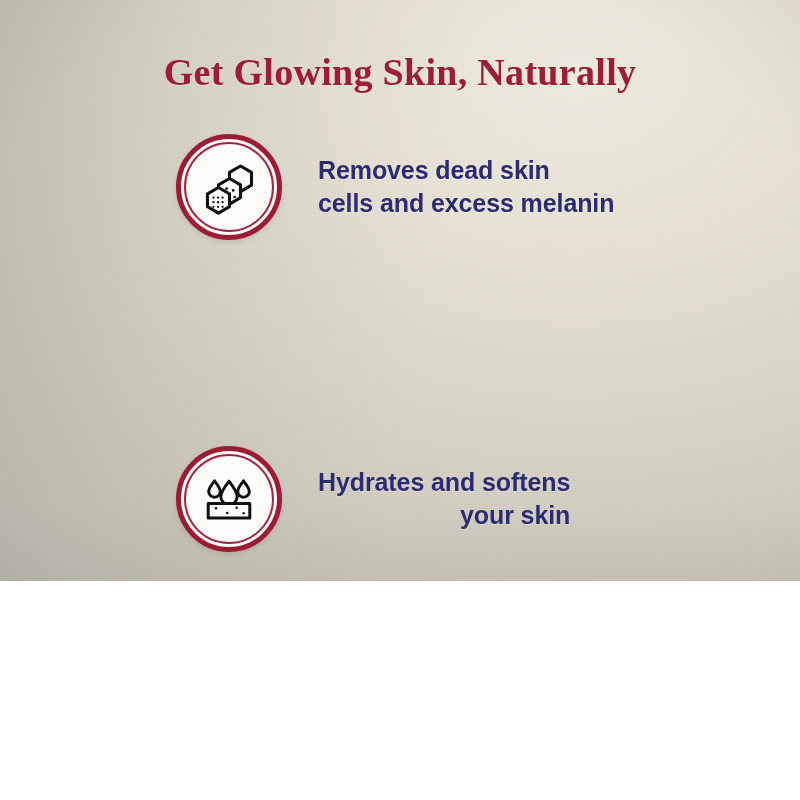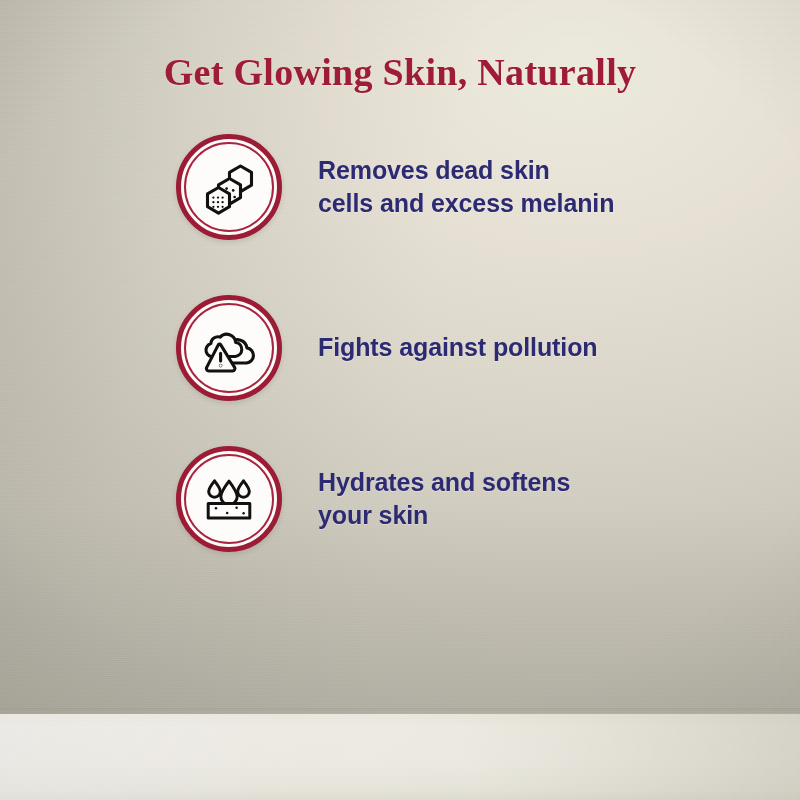--- a/index.html
+++ b/index.html
@@ -3,21 +3,21 @@
 <meta charset="utf-8">
 <style>
   html, body {
     margin: 0;
     padding: 0;
     background: #ffffff;
   }
   #canvas {
     position: relative;
     width: 800px;
-    height: 800px;
+    height: 581px;
     overflow: hidden;
     font-family: "Liberation Sans", sans-serif;
     background: #cdc9bd;
   }
 
   
   .bg-wall {
     position: absolute;
     left: 0; top: 0;
     width: 800px; height: 722px;
@@ -96,21 +96,21 @@
   .row {
     position: absolute;
     left: 176px;
     width: 600px;
     height: 108px;
     display: flex;
     align-items: center;
   }
   .row-1 { top: 131px; }
   .row-2 { top: 292px; }
-  .row-3 { top: 443px; }
+  .row-3 { top: 443px; text-align: right; }
   .row-4 { top: 600px; }
 
   
   .badge {
     position: relative;
     width: 106px;
     height: 106px;
     flex: 0 0 106px;
     border-radius: 50%;
     background: #fcfbf9;
@@ -193,37 +193,20 @@
                 <circle cx="22.0" cy="52.8" r="1.15"></circle>
                 <circle cx="26.6" cy="52.8" r="1.15"></circle>
             </g>
           </svg>
         </div>
       </div>
       <div class="row-text">Removes dead skin
 cells and excess melanin</div>
     </div>
 
-    <div class="row row-2">
-      <div class="badge">
-        <div class="badge-inner">
-          <svg width="66" height="66" viewBox="0 0 66 66" fill="#fdfcfa" stroke="#111111" stroke-width="3.1" stroke-linejoin="round" stroke-linecap="round">
-
-            <path d="M36 48 h14.5 a7.6 7.6 0 0 0 0.4 -15.1 a9.4 9.4 0 0 0 -16.1 -5.3 a7.3 7.3 0 0 0 -9.6 6.6 a7.1 7.1 0 0 0 3.2 13.8 z"></path>
-
-            <path d="M18.5 41.5 h20.8 a7.1 7.1 0 0 0 0.4 -14.1 a9 9 0 0 0 -15.6 -5.3 a7 7 0 0 0 -9.2 6.4 a6.7 6.7 0 0 0 3.6 13 z"></path>
-
-            <path d="M24.6 29.6 L38.6 52.4 a2.4 2.4 0 0 1 -2.1 3.6 H12.8 a2.4 2.4 0 0 1 -2.1 -3.6 L22.4 29.6 a1.3 1.3 0 0 1 2.2 0 z"></path>
-            <path d="M24.6 38.4 v7.6" stroke-width="3.1"></path>
-            <circle cx="24.6" cy="50.6" r="0.2" stroke-width="3.2"></circle>
-          </svg>
-        </div>
-      </div>
-      <div class="row-text">Fights against pollution</div>
-    </div>
 
     <div class="row row-3">
       <div class="badge">
         <div class="badge-inner">
           <svg width="66" height="66" viewBox="0 0 66 66" fill="#fdfcfa" stroke="#111111" stroke-width="3" stroke-linejoin="round" stroke-linecap="round">
 
             <path d="M18.5 14.8 c3.9 5.0 5.8 8.0 5.8 10.6 a5.8 5.8 0 0 1 -11.6 0 c0 -2.6 1.9 -5.6 5.8 -10.6 z"></path>
 
             <path d="M47.5 14.8 c3.9 5.0 5.8 8.0 5.8 10.6 a5.8 5.8 0 0 1 -11.6 0 c0 -2.6 1.9 -5.6 5.8 -10.6 z"></path>
 

